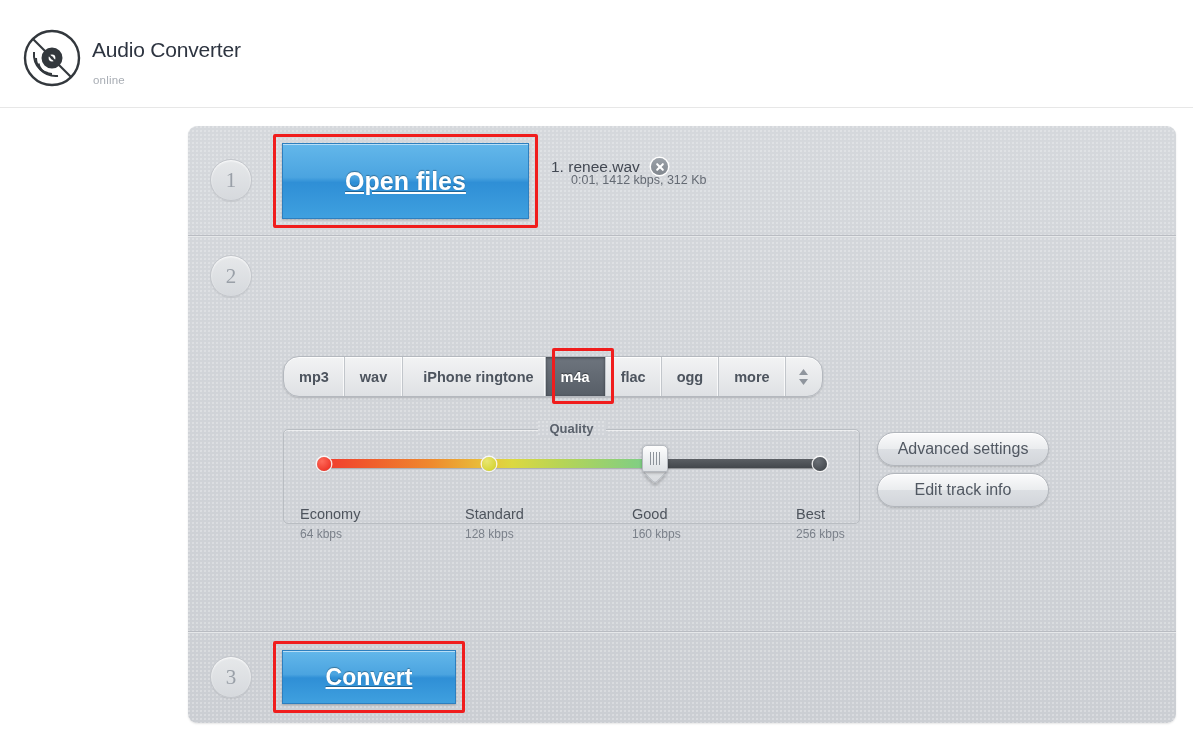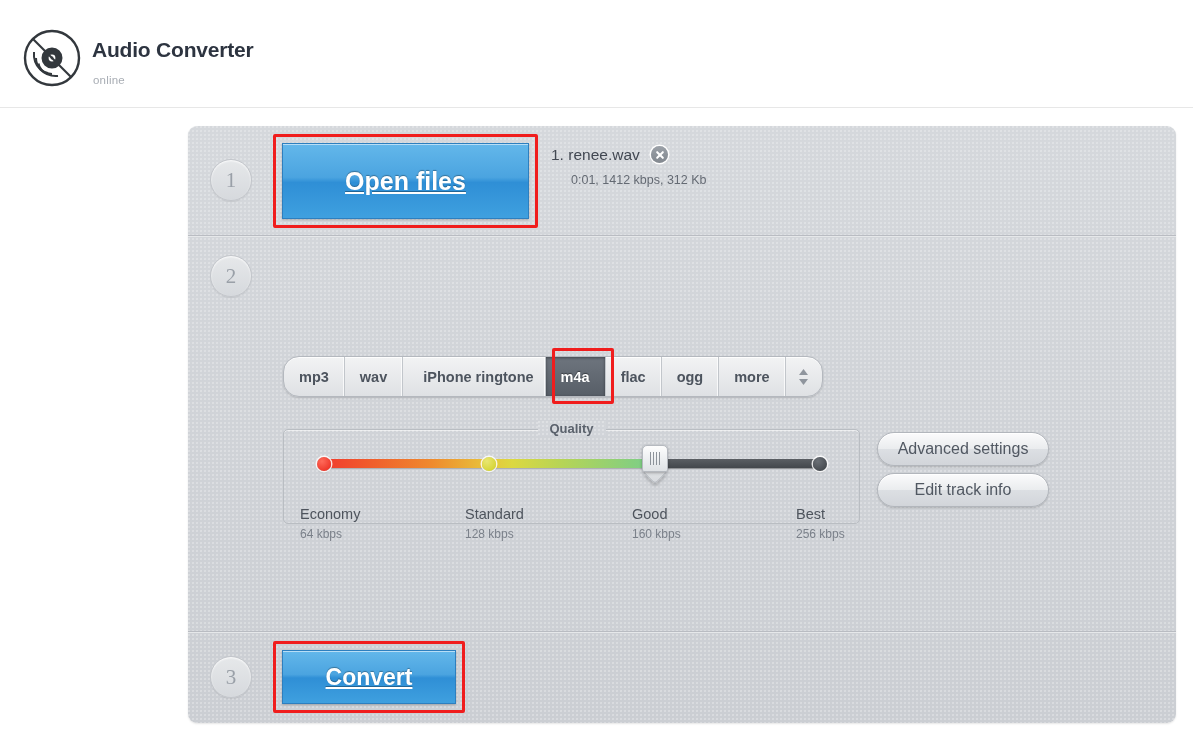--- a/index.html
+++ b/index.html
@@ -33,21 +33,21 @@
     top: 28px;
     width: 60px;
     height: 60px;
   }
 
   .brand-title {
     position: absolute;
     left: 92px;
     top: 38px;
     font-size: 21px;
-    font-weight: bold;
+    font-weight: normal;
     color: #2d3440;
     letter-spacing: -0.2px;
   }
 
   .brand-sub {
     position: absolute;
     left: 93px;
     top: 74px;
     font-size: 11.5px;
     color: #a8adb4;
@@ -142,21 +142,21 @@
     left: 94px; top: 19px;
     width: 174px; height: 54px;
     font-size: 23px;
     line-height: 52px;
   }
 
   
   .file-line {
     position: absolute;
     left: 363px;
-    top: 20px;
+    top: 32px;
     font-size: 15.5px;
     color: #424852;
     white-space: nowrap;
   }
   .file-meta {
     position: absolute;
     left: 383px;
     top: 47px;
     font-size: 12.5px;
     color: #646a73;

